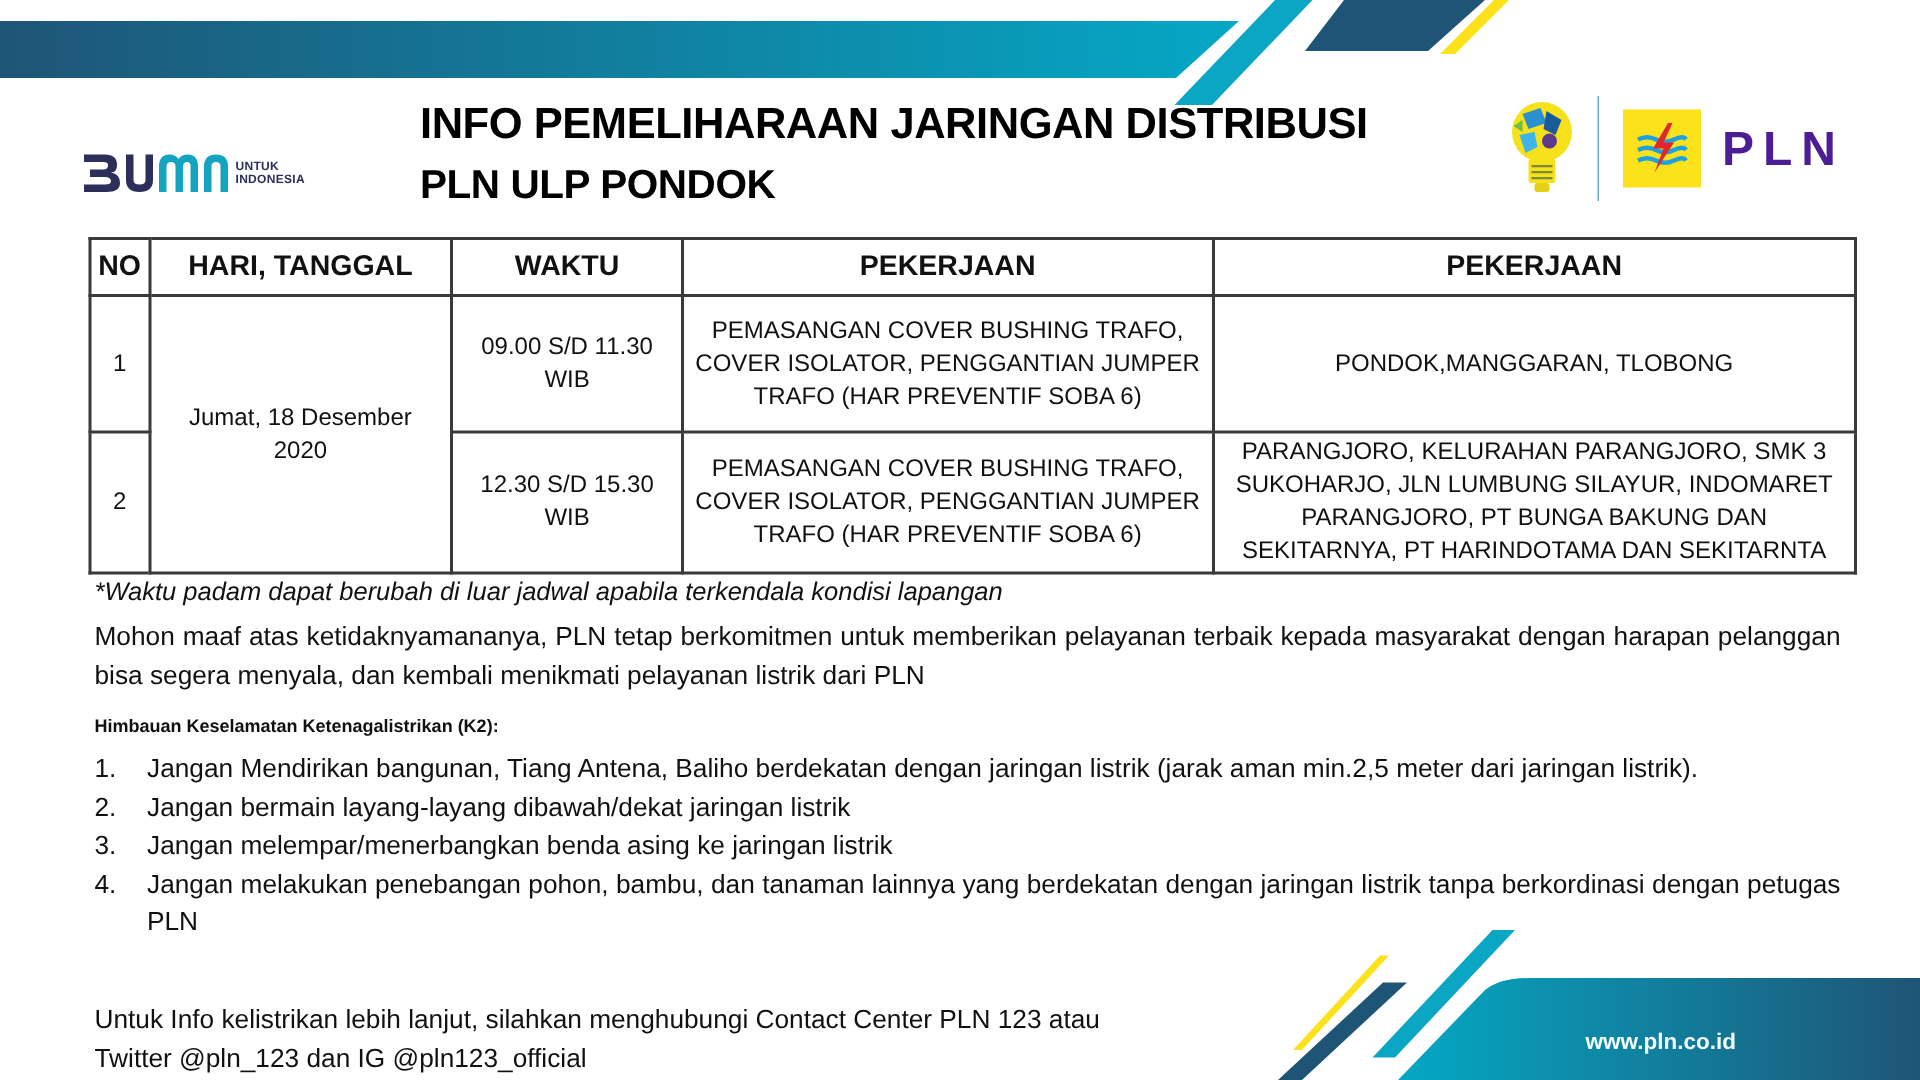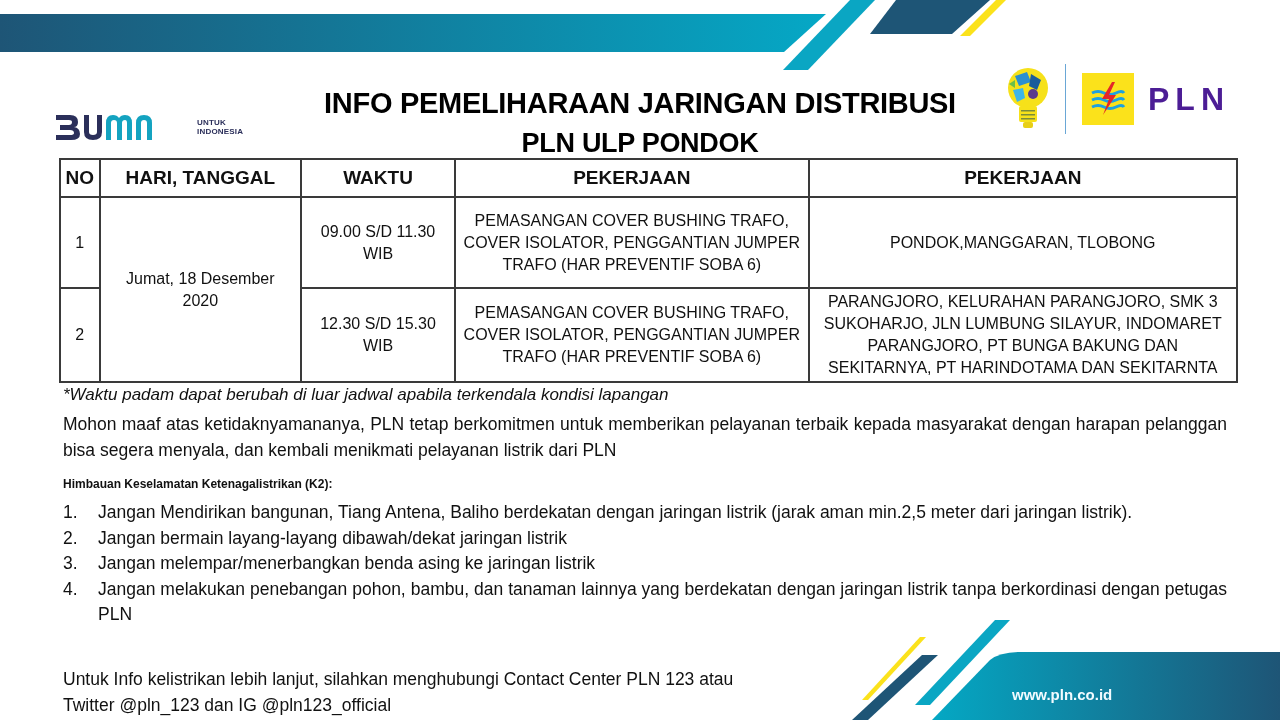--- a/index.html
+++ b/index.html
@@ -1,25 +1,25 @@
 <!DOCTYPE html>
 <html><head>
 <meta charset="utf-8">
 <style>
   * { box-sizing: border-box; margin: 0; padding: 0; }
   html, body { width: 1280px; height: 720px; overflow: hidden; background: #ffffff; }
   body { position: relative; font-family: "Liberation Sans", "DejaVu Sans", sans-serif; color: #111; }
 
   .deco { position: absolute; left: 0; top: 0; width: 1280px; height: 720px; pointer-events: none; }
 
-  .bumn-logo { position: absolute; left: 54px; top: 112px; display: flex; align-items: center; gap: 40px; }
+  .bumn-logo { position: absolute; left: 54px; top: 100px; display: flex; align-items: center; }
   .bumn-mark { display: flex; align-items: flex-end; }
   .bumn-text { margin-left: 3px; font-size: 8px; line-height: 9px; font-weight: bold; color: #2b2f5a; letter-spacing: 0.2px; }
 
-  .title-block { position: absolute; left: 280px; top: 86px; width: 720px; text-align: center; }
+  .title-block { position: absolute; left: 280px; top: 66px; width: 720px; }
   .title-main { font-size: 29px; font-weight: bold; color: #000; letter-spacing: -0.3px; line-height: 34px; }
   .title-sub { font-size: 27px; font-weight: bold; color: #000; letter-spacing: -0.3px; line-height: 34px; margin-top: 6px; }
 
   .right-logos { position: absolute; left: 1005px; top: 64px; display: flex; align-items: center; }
   .pln-divider { width: 1px; height: 70px; background: #6aa7d6; margin: 0 16px 0 14px; }
   .pln-box { width: 52px; height: 52px; background: #fbe21b; display: flex; align-items: center; justify-content: center; }
   .pln-text { margin-left: 14px; font-size: 32px; font-weight: bold; color: #4c1d95; letter-spacing: 6px; }
 
   table.sched { position: absolute; left: 59px; top: 158px; width: 1179px; border-collapse: collapse; font-size: 16px; border-radius: 29px; }
   table.sched th, table.sched td { border: 2px solid #3a3a3a; text-align: center; vertical-align: middle; }
@@ -32,21 +32,21 @@
 
   .note { position: absolute; left: 63px; top: 385px; font-size: 17px; font-style: italic; }
   .body-text { position: absolute; left: 63px; top: 411px; width: 1164px; font-size: 17.5px; line-height: 26px; text-align: justify; }
   .k2-heading { position: absolute; left: 63px; top: 477px; font-size: 12px; font-weight: bold; }
   ol.k2 { position: absolute; left: 63px; top: 500px; width: 1164px; list-style: none; font-size: 17.5px; line-height: 25.5px; }
   ol.k2 li { display: flex; text-align: justify; }
   ol.k2 .num { width: 35px; flex: none; }
   ol.k2 .txt { flex: 1; }
   .contact { position: absolute; left: 63px; top: 666px; width: 780px; font-size: 17.5px; line-height: 26px; }
 
-  .site-url { position: absolute; left: 1012px; top: 686px; color: #f2fbff; font-weight: bold; font-size: 15px; }
+  .site-url { position: absolute; left: 1057px; top: 686px; color: #f2fbff; font-weight: bold; font-size: 15px; }
 </style>
 </head>
 <body>
 
 <svg class="deco" viewBox="0 0 1280 720">
   <defs>
     <linearGradient id="gTop" x1="0" x2="1" y1="0" y2="0">
       <stop offset="0" stop-color="#1e5576"></stop>
       <stop offset="1" stop-color="#05a8c6"></stop>
     </linearGradient>

